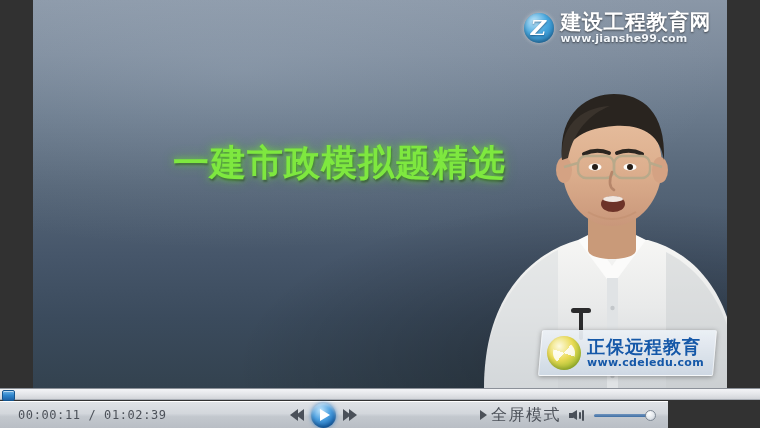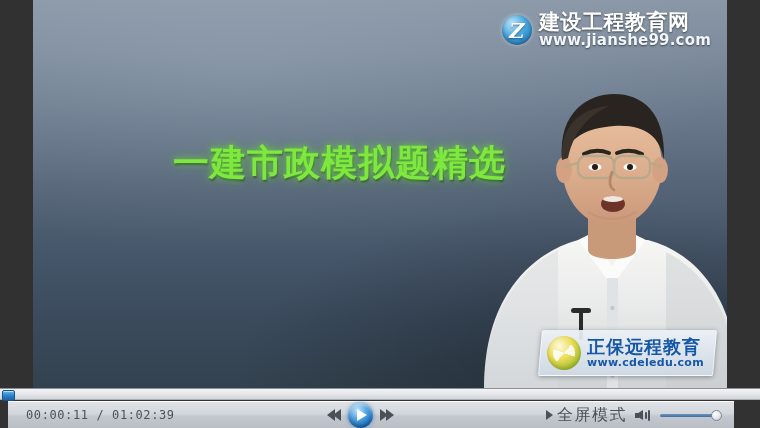--- a/index.html
+++ b/index.html
@@ -98,21 +98,21 @@
   }
   #brand-top .words { line-height: 1.06; }
   #brand-top .cn {
     font-family: "DejaVu Sans", sans-serif;
     font-size: 21px; font-weight: 700; color: #ffffff;
     letter-spacing: .5px;
     text-shadow: 0 1px 2px rgba(0,0,0,.55);
   }
   #brand-top .url {
     font-family: "DejaVu Sans", sans-serif;
-    font-size: 15px; font-weight: 700; color: #f2f6fa;
+    font-size: 11px; font-weight: 700; color: #f2f6fa;
     letter-spacing: .2px;
     text-shadow: 0 1px 2px rgba(0,0,0,.55);
   }
 
   
   #brand-bottom {
     position: absolute;
     right: 12px; bottom: 12px;
     z-index: 7;
     display: flex; align-items: center; gap: 6px;
@@ -166,22 +166,22 @@
     position: absolute; left: 2px; top: 0px;
     width: 13px; height: 11px;
     border-radius: 2px;
     background: linear-gradient(to bottom, #6fb4e6 0%, #2f86cd 48%, #1e63a8 100%);
     border: 1px solid #14558f;
     box-shadow: inset 0 1px 0 rgba(255,255,255,.55);
   }
 
   
   #controlbar {
-    position: absolute; left: 8px; top: 401px;
-    width: 726px; height: 27px;
+    position: absolute; left: 0; top: 401px;
+    width: 668px; height: 27px;
     background: linear-gradient(to bottom, #dfe2e6 0%, #d3d7dc 44%, #c3c8ce 56%, #b9bec5 100%);
     border-top: 1px solid #ffffff;
     display: flex; align-items: center; text-align: right;
   }
   #time-display {
     margin-left: 18px;
     font-family: "DejaVu Sans Mono", monospace;
     font-size: 12px;
     color: #4c5159;
     letter-spacing: .6px;

